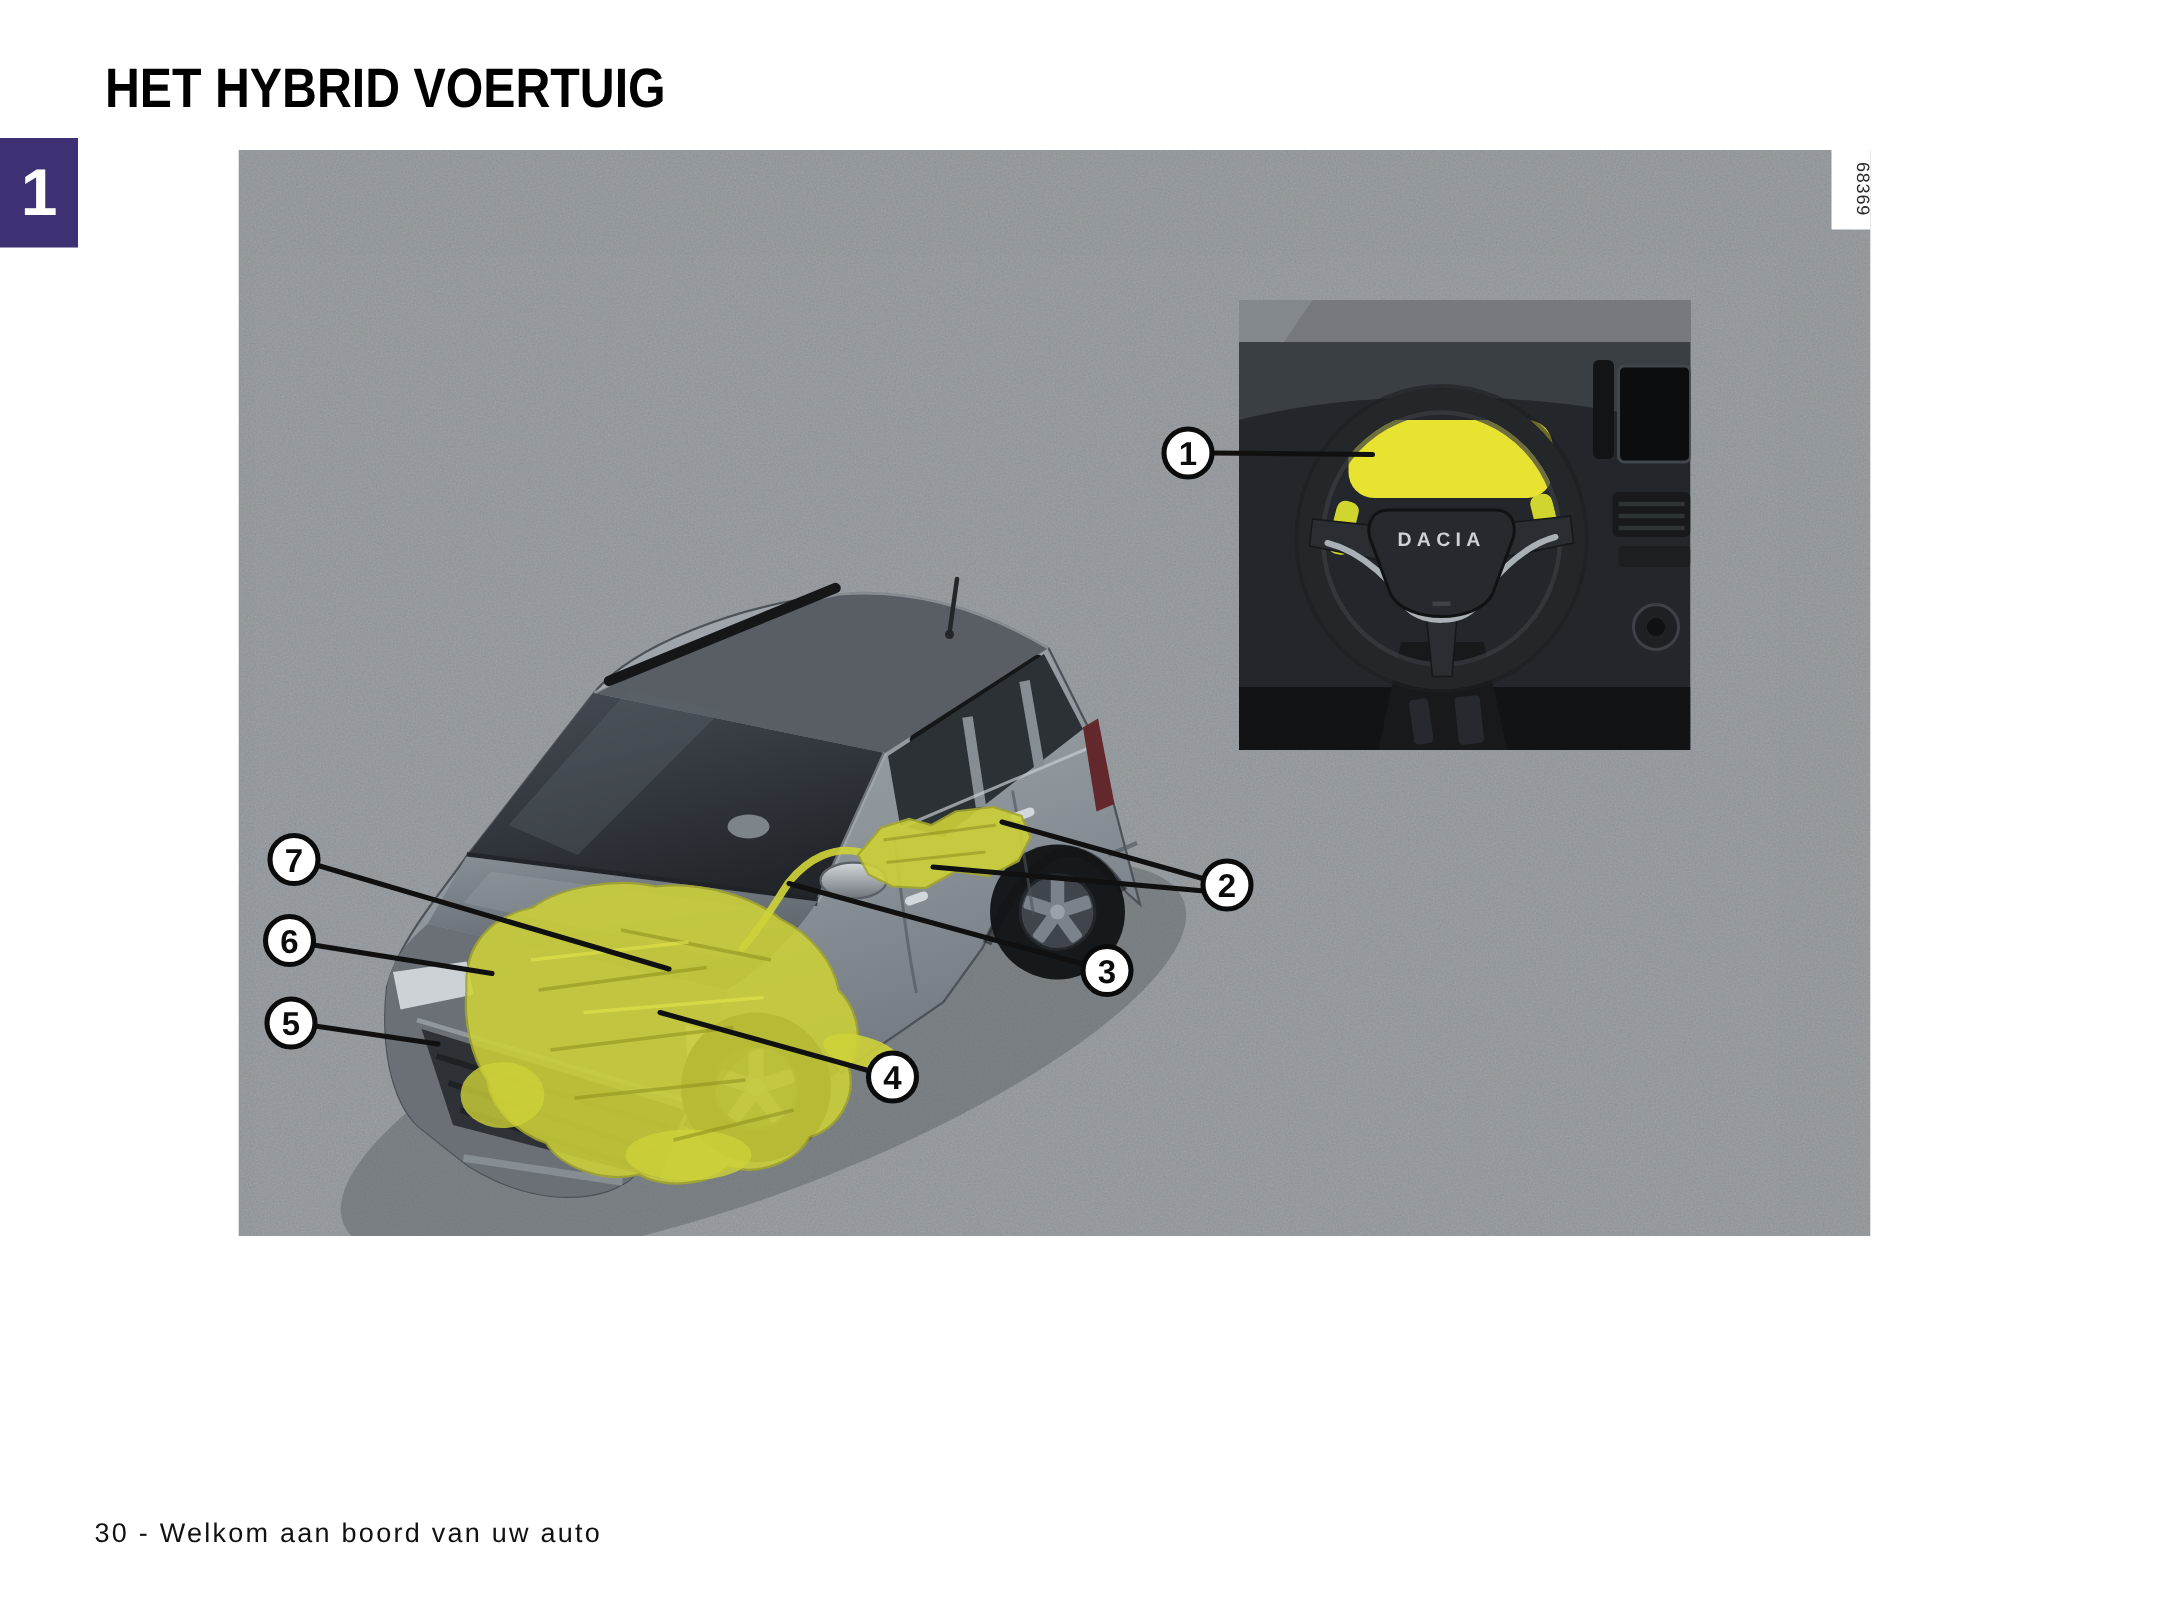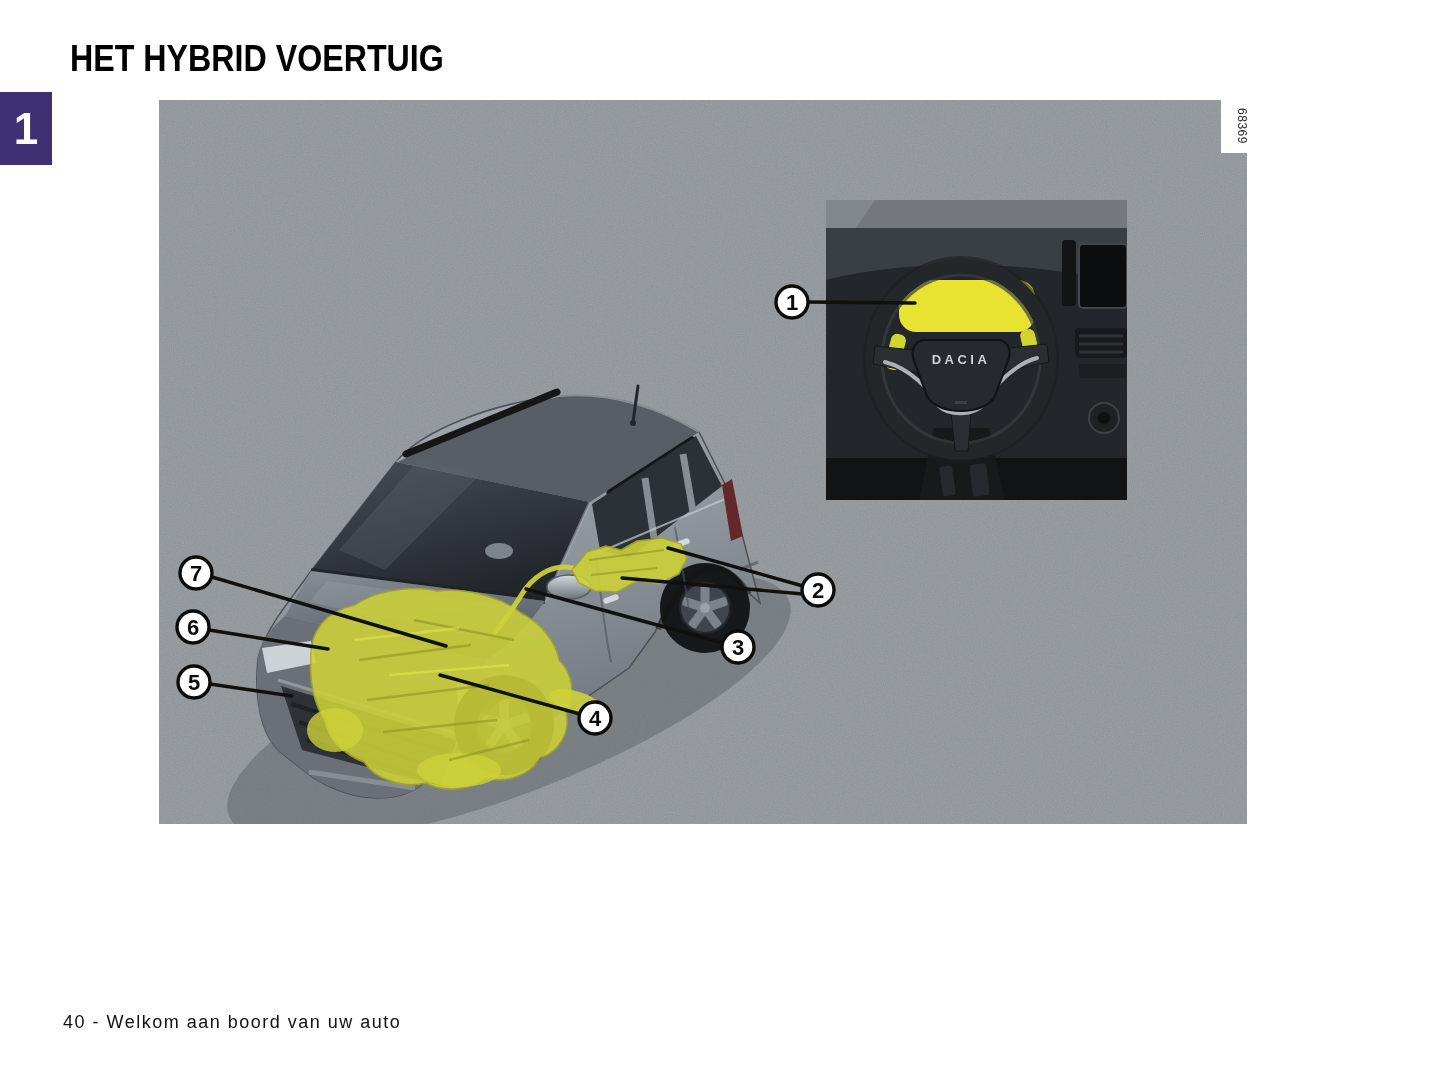--- a/index.html
+++ b/index.html
@@ -249,13 +249,13 @@
     </g>
 
     <g>
       <rect x="1062" y="0" width="26" height="53" fill="#ffffff"></rect>
       <text transform="translate(1079 26) rotate(90)" text-anchor="middle" font-size="12" fill="#2a2a2a" letter-spacing="0.5">68369</text>
     </g>
   </g>
 </svg>
 </figure>
 
-<p class="page-footer">40 - Welkom aan boord van uw auto</p>
+<p class="page-footer">30 - Welkom aan boord van uw auto</p>
 
 </body></html>

